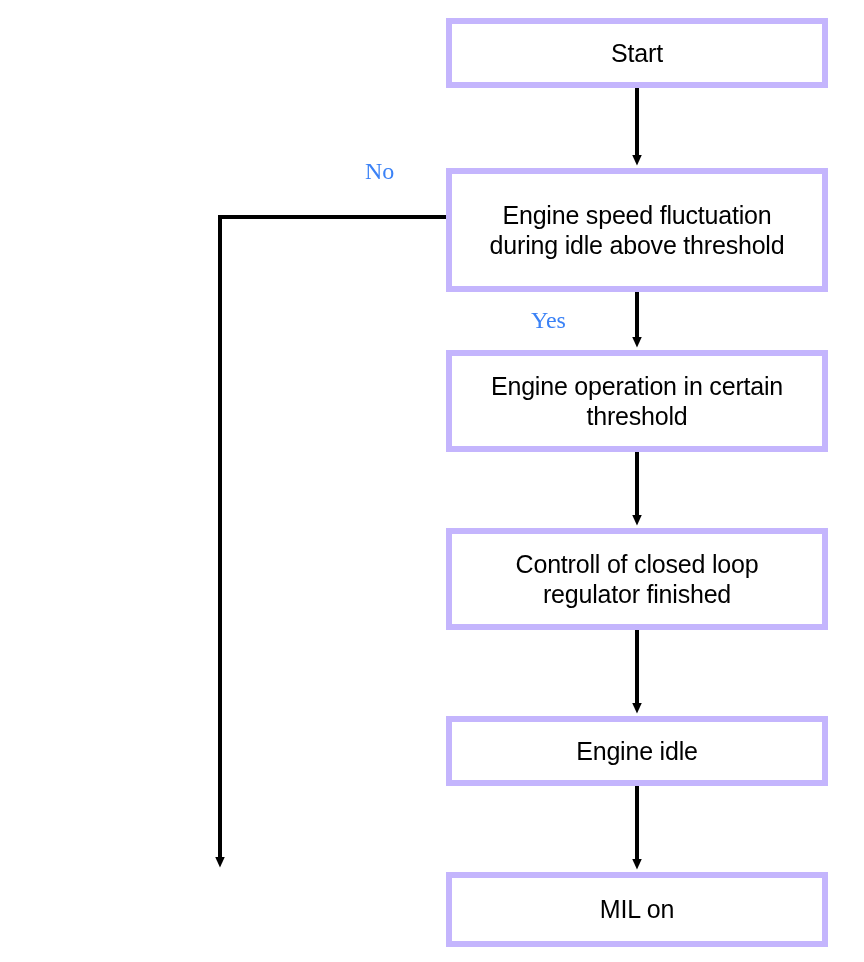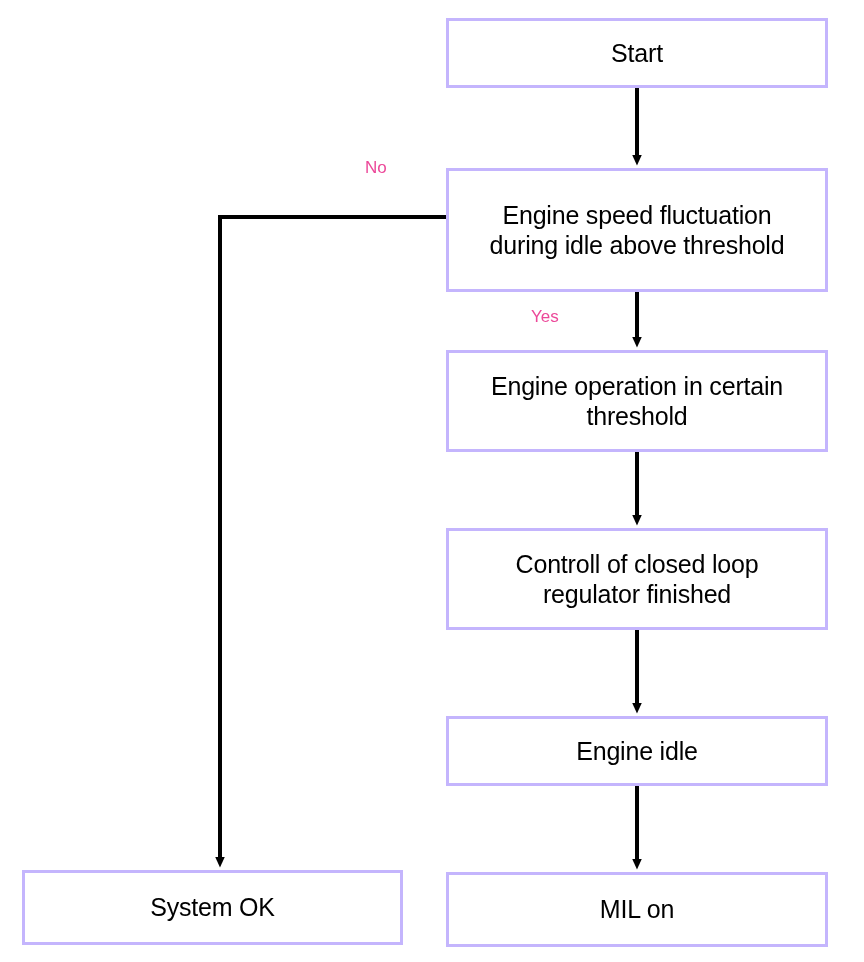--- a/index.html
+++ b/index.html
@@ -21,42 +21,42 @@
   #flow-svg {
     position: absolute;
     top: 0;
     left: 0;
     width: 864px;
     height: 962px;
   }
   .node-box {
     position: absolute;
     box-sizing: border-box;
-    border: 3px solid #c4b5fd;
+    border: 6px solid #c4b5fd;
     background: #ffffff;
     display: flex;
     align-items: center;
     justify-content: center;
     text-align: center;
     z-index: 2;
   }
   .node-label {
     font-family: "Liberation Sans", sans-serif;
     font-size: 25px;
     line-height: 1.22;
     color: #000000;
     letter-spacing: -0.2px;
     padding: 0 10px;
     white-space: pre-line;
   }
   .edge-label {
     position: absolute;
-    font-family: Liberation Sans, sans-serif;
-    font-size: 17px;
-    color: #ec4899;
+    font-family: Liberation Serif, serif;
+    font-size: 24px;
+    color: #3b82f6;
     z-index: 3;
     white-space: nowrap;
   }
 </style>
 </head>
 <body>
 
 <div id="canvas">
 
   <svg id="flow-svg" viewBox="0 0 864 962" xmlns="http://www.w3.org/2000/svg">
@@ -99,21 +99,18 @@
   </div>
 
   <div class="node-box" style="left:446px; top:716px; width:382px; height:70px;">
     <span class="node-label">Engine idle</span>
   </div>
 
   <div class="node-box" style="left:446px; top:872px; width:382px; height:75px;">
     <span class="node-label">MIL on</span>
   </div>
 
-  <div class="node-box" style="left:22px; top:870px; width:381px; height:75px;">
-    <span class="node-label">System OK</span>
-  </div>
 
   <div class="edge-label" style="left:365px; top:158px;">No</div>
 
   <div class="edge-label" style="left:531px; top:307px;">Yes</div>
 
 </div>
 
 </body></html>

